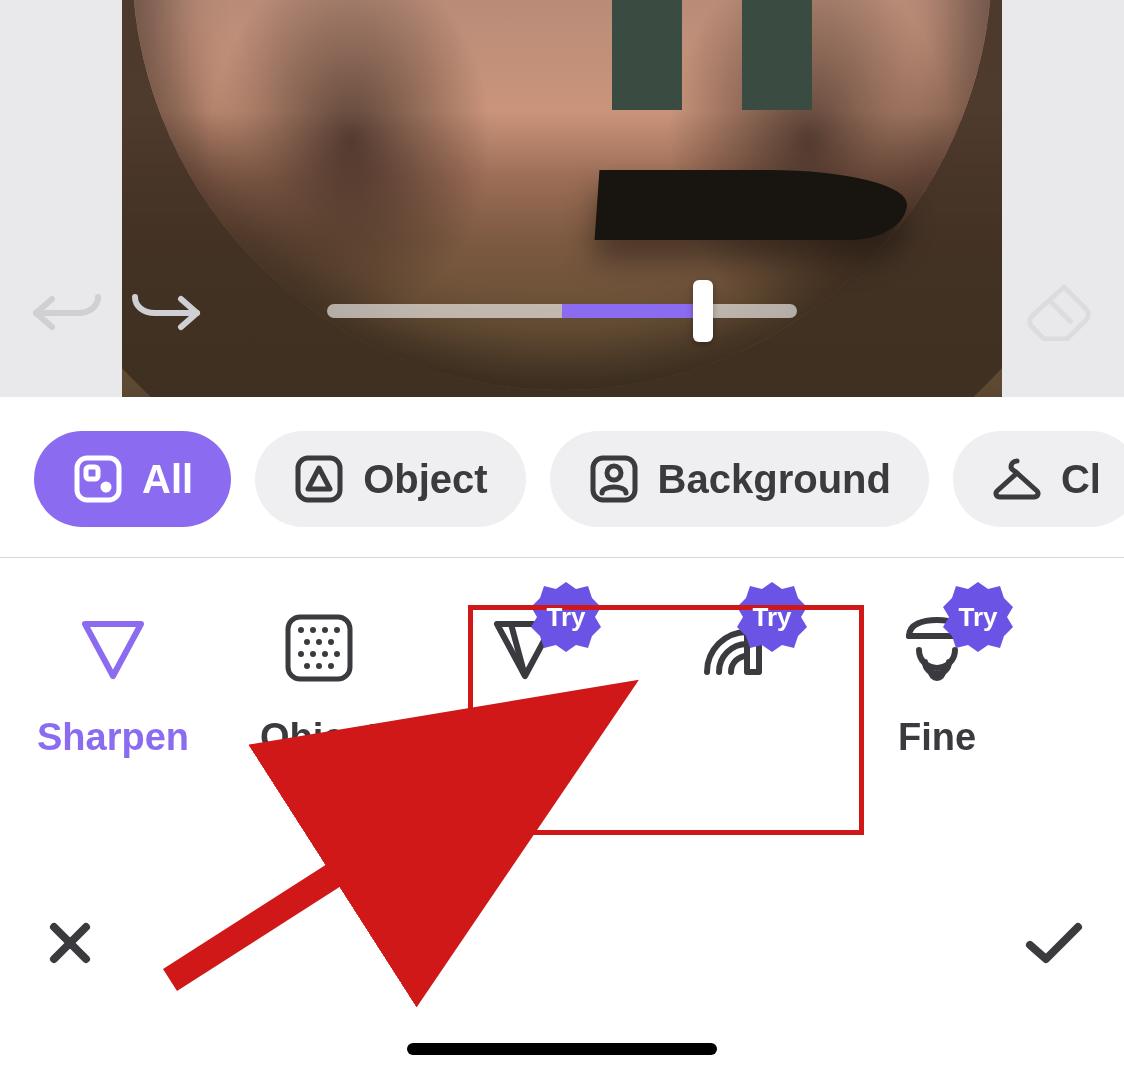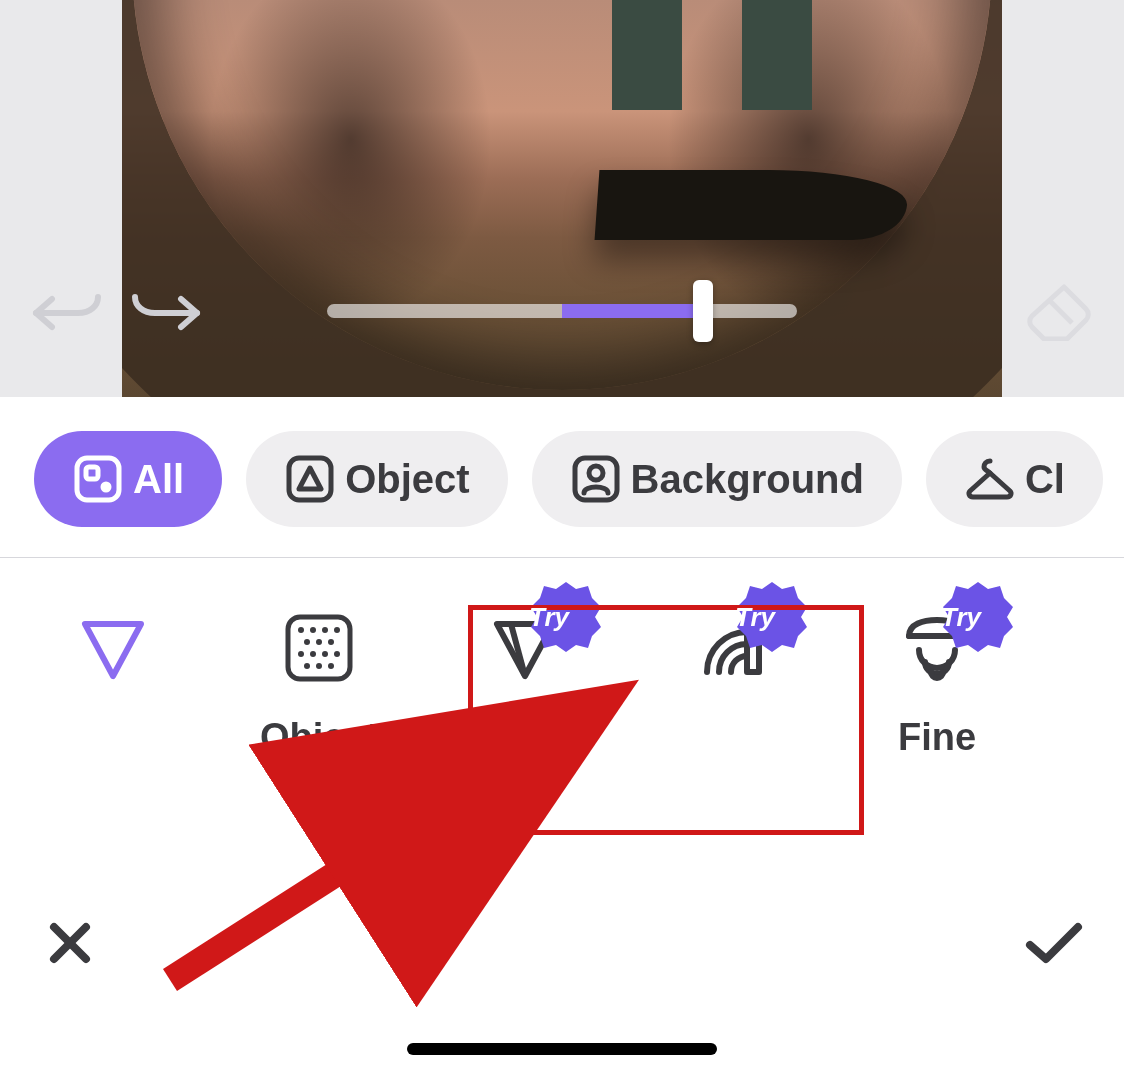--- a/index.html
+++ b/index.html
@@ -91,21 +91,21 @@
   }
 
   
   .pill-row {
     display:flex; gap:24px;
     padding: 34px 34px 30px 34px;
     overflow:hidden;
     white-space:nowrap;
   }
   .pill {
-    display:flex; align-items:center; gap:9px;
+    display:flex; align-items:center; gap:18px;
     height:96px;
     padding: 0 38px;
     border-radius:52px;
     background:#efeef0;
     color:#3b3b3f;
     font-size:40px; font-weight:700;
     cursor:pointer;
     flex:0 0 auto;
   }
   .pill.active { background:#8b6cf0; color:#fff; }
@@ -138,22 +138,22 @@
     display:flex; align-items:center; justify-content:center;
     position:relative;
   }
   .tool .label {
     font-size:38px; font-weight:600; color:#3b3b3f;
   }
   .tool.selected .label { color:#8b6cf0; }
   
   .try-badge {
     position:absolute; top:-28px; right:-38px;
-    width:74px; height:74px; display:flex; align-items:center; justify-content:flex-start;
-    color:#fff; font-style:italic; font-weight:700; font-size:26px;
+    width:74px; height:74px; display:flex; align-items:center; justify-content:center;
+    color:#fff; font-weight:700; font-size:26px;
     pointer-events:none;
   }
   .try-badge svg.star { position:absolute; inset:0; }
   .try-badge span { position:relative; z-index:1; }
   
   .highlight-box {
     position:absolute;
     border:5px solid #d01818;
     pointer-events:none;
   }
@@ -262,20 +262,21 @@
       
       
     </div>
 
     <div class="tool selected">
       <div class="icon-box">
         <svg width="76" height="76" viewBox="0 0 76 76" fill="none" stroke="#8b6cf0" stroke-width="6" stroke-linejoin="round">
           <path d="M38 66 L10 14 H66 Z"></path>
         </svg>
       </div>
+      <span class="label">Sharpen</span>
     </div>
 
     <div class="tool">
       <div class="icon-box">
         <svg width="76" height="76" viewBox="0 0 76 76" fill="none" stroke="#3b3b3f" stroke-width="5" stroke-linejoin="round">
           <rect x="7" y="7" width="62" height="62" rx="12"></rect>
           <g fill="#3b3b3f" stroke="none">
             <circle cx="20" cy="20" r="3"></circle>
               <circle cx="32" cy="20" r="3"></circle>
               <circle cx="44" cy="20" r="3"></circle>

